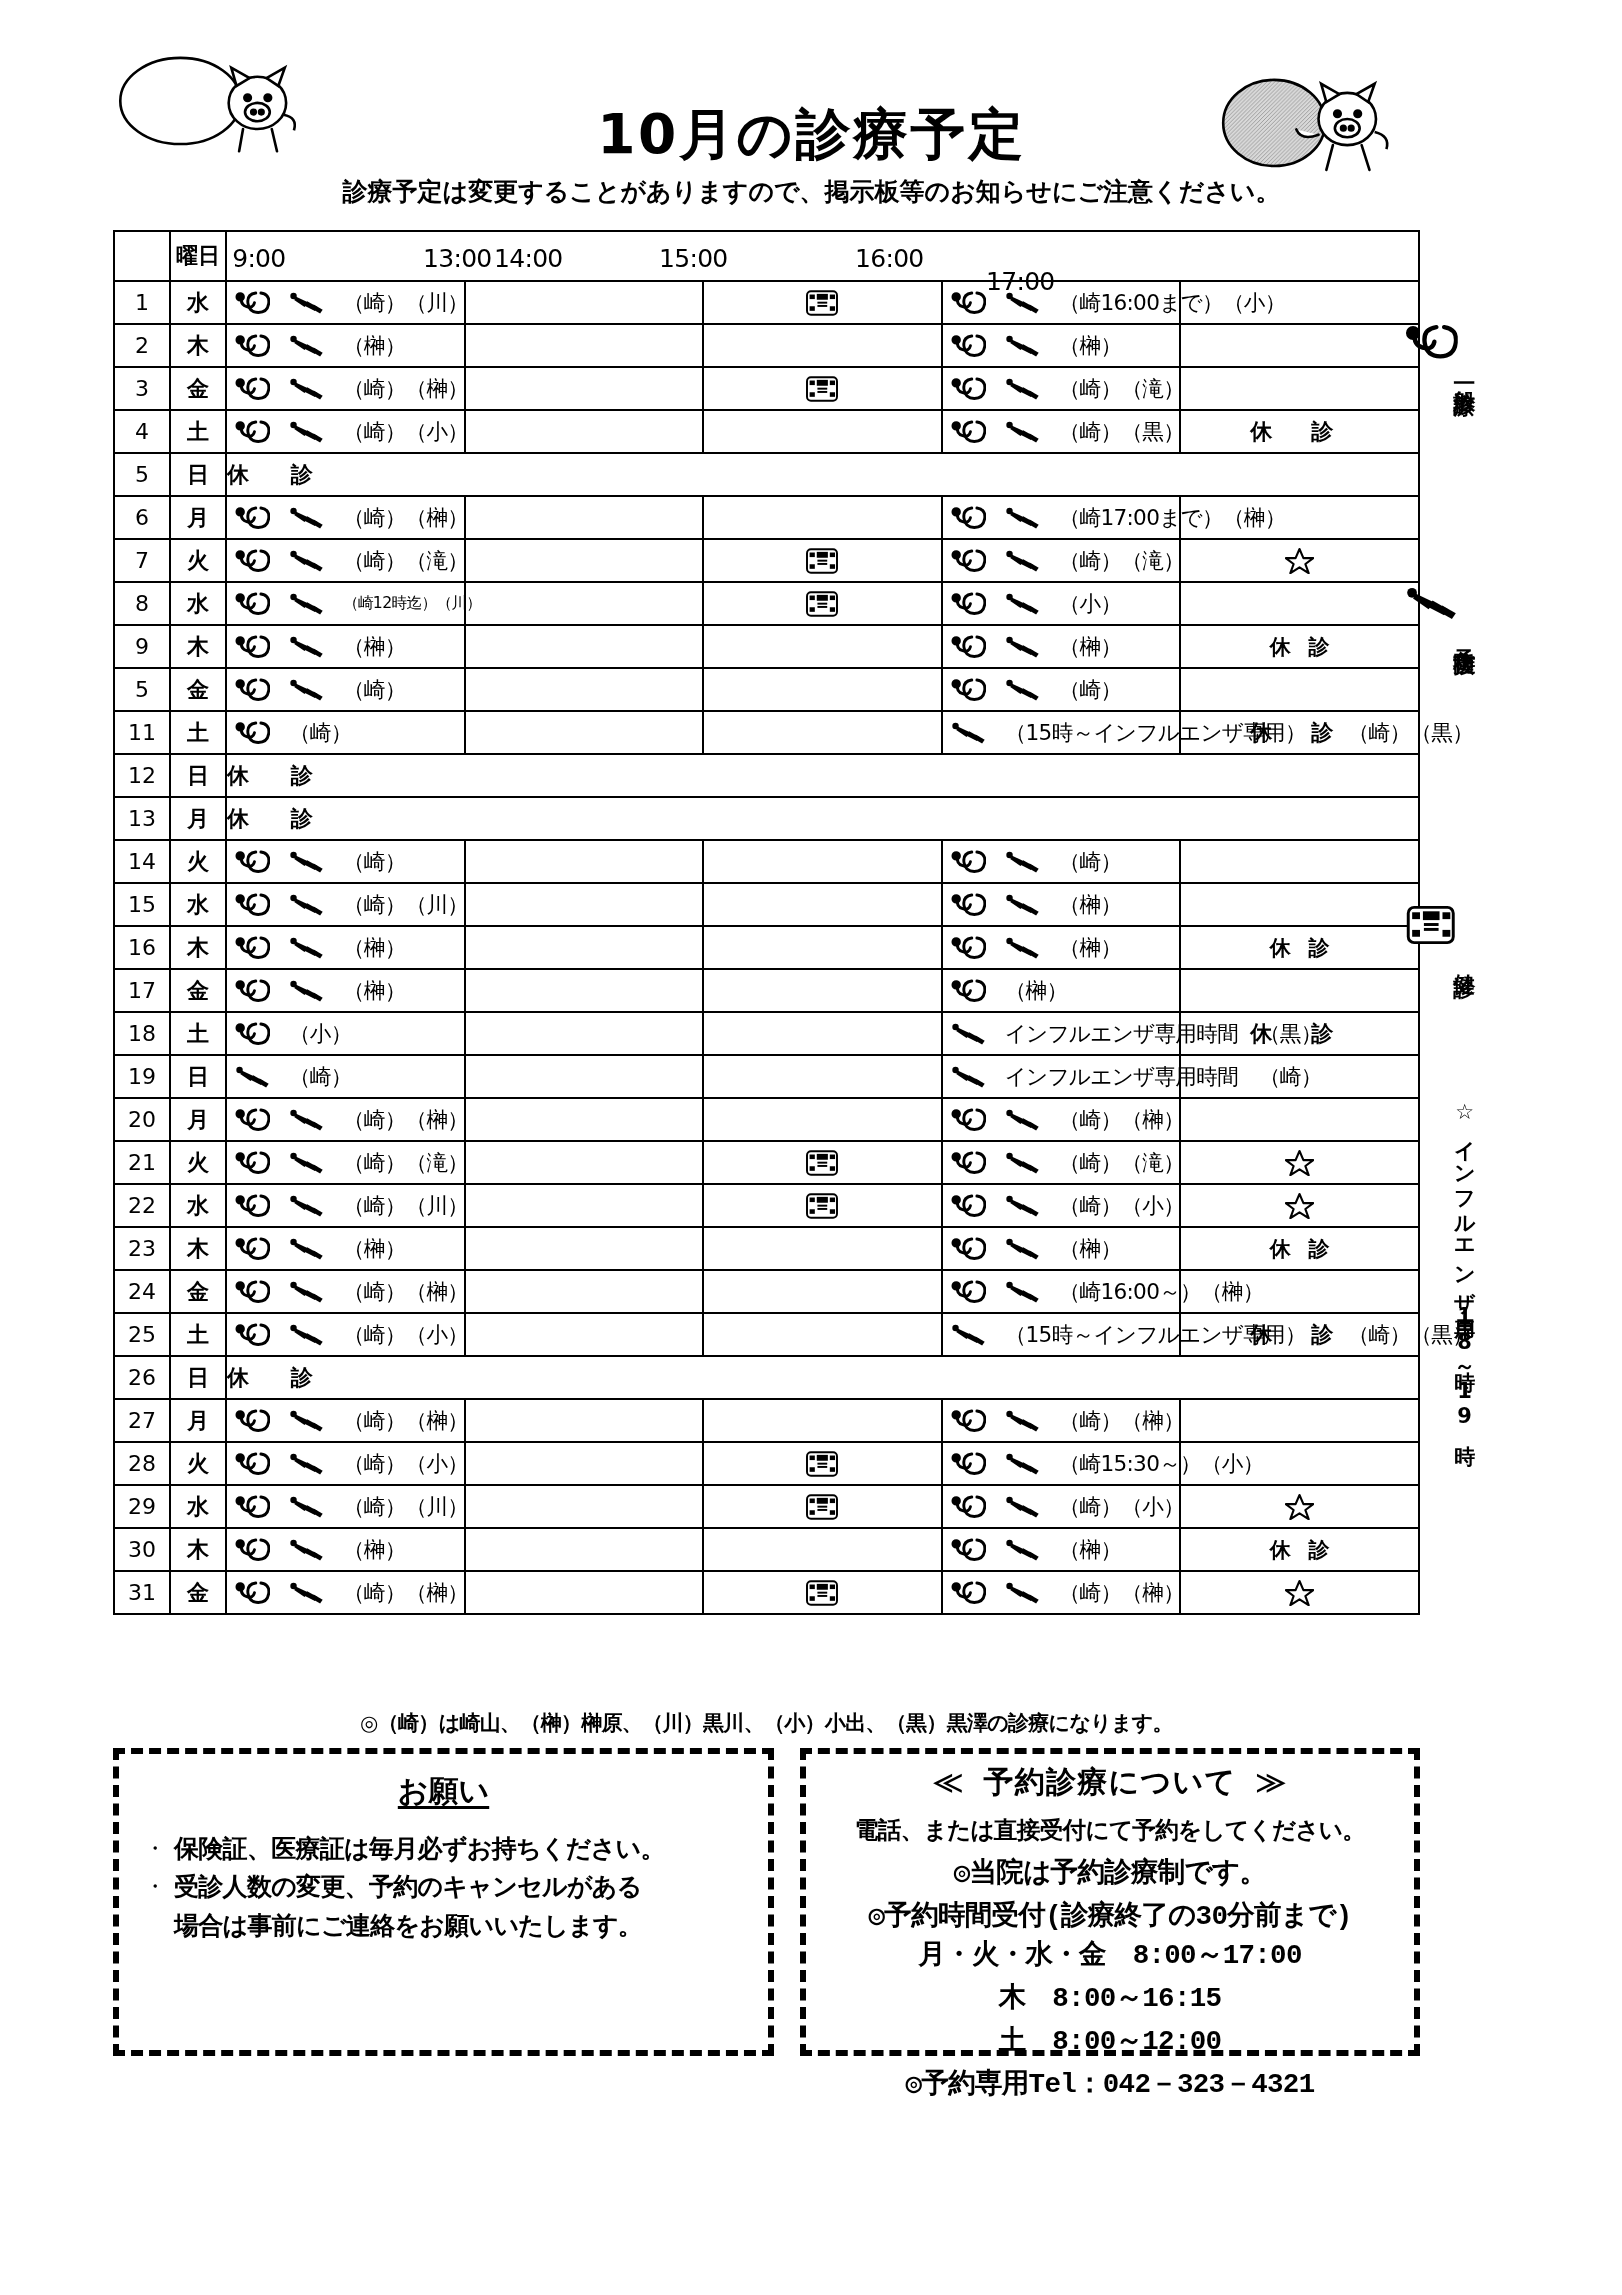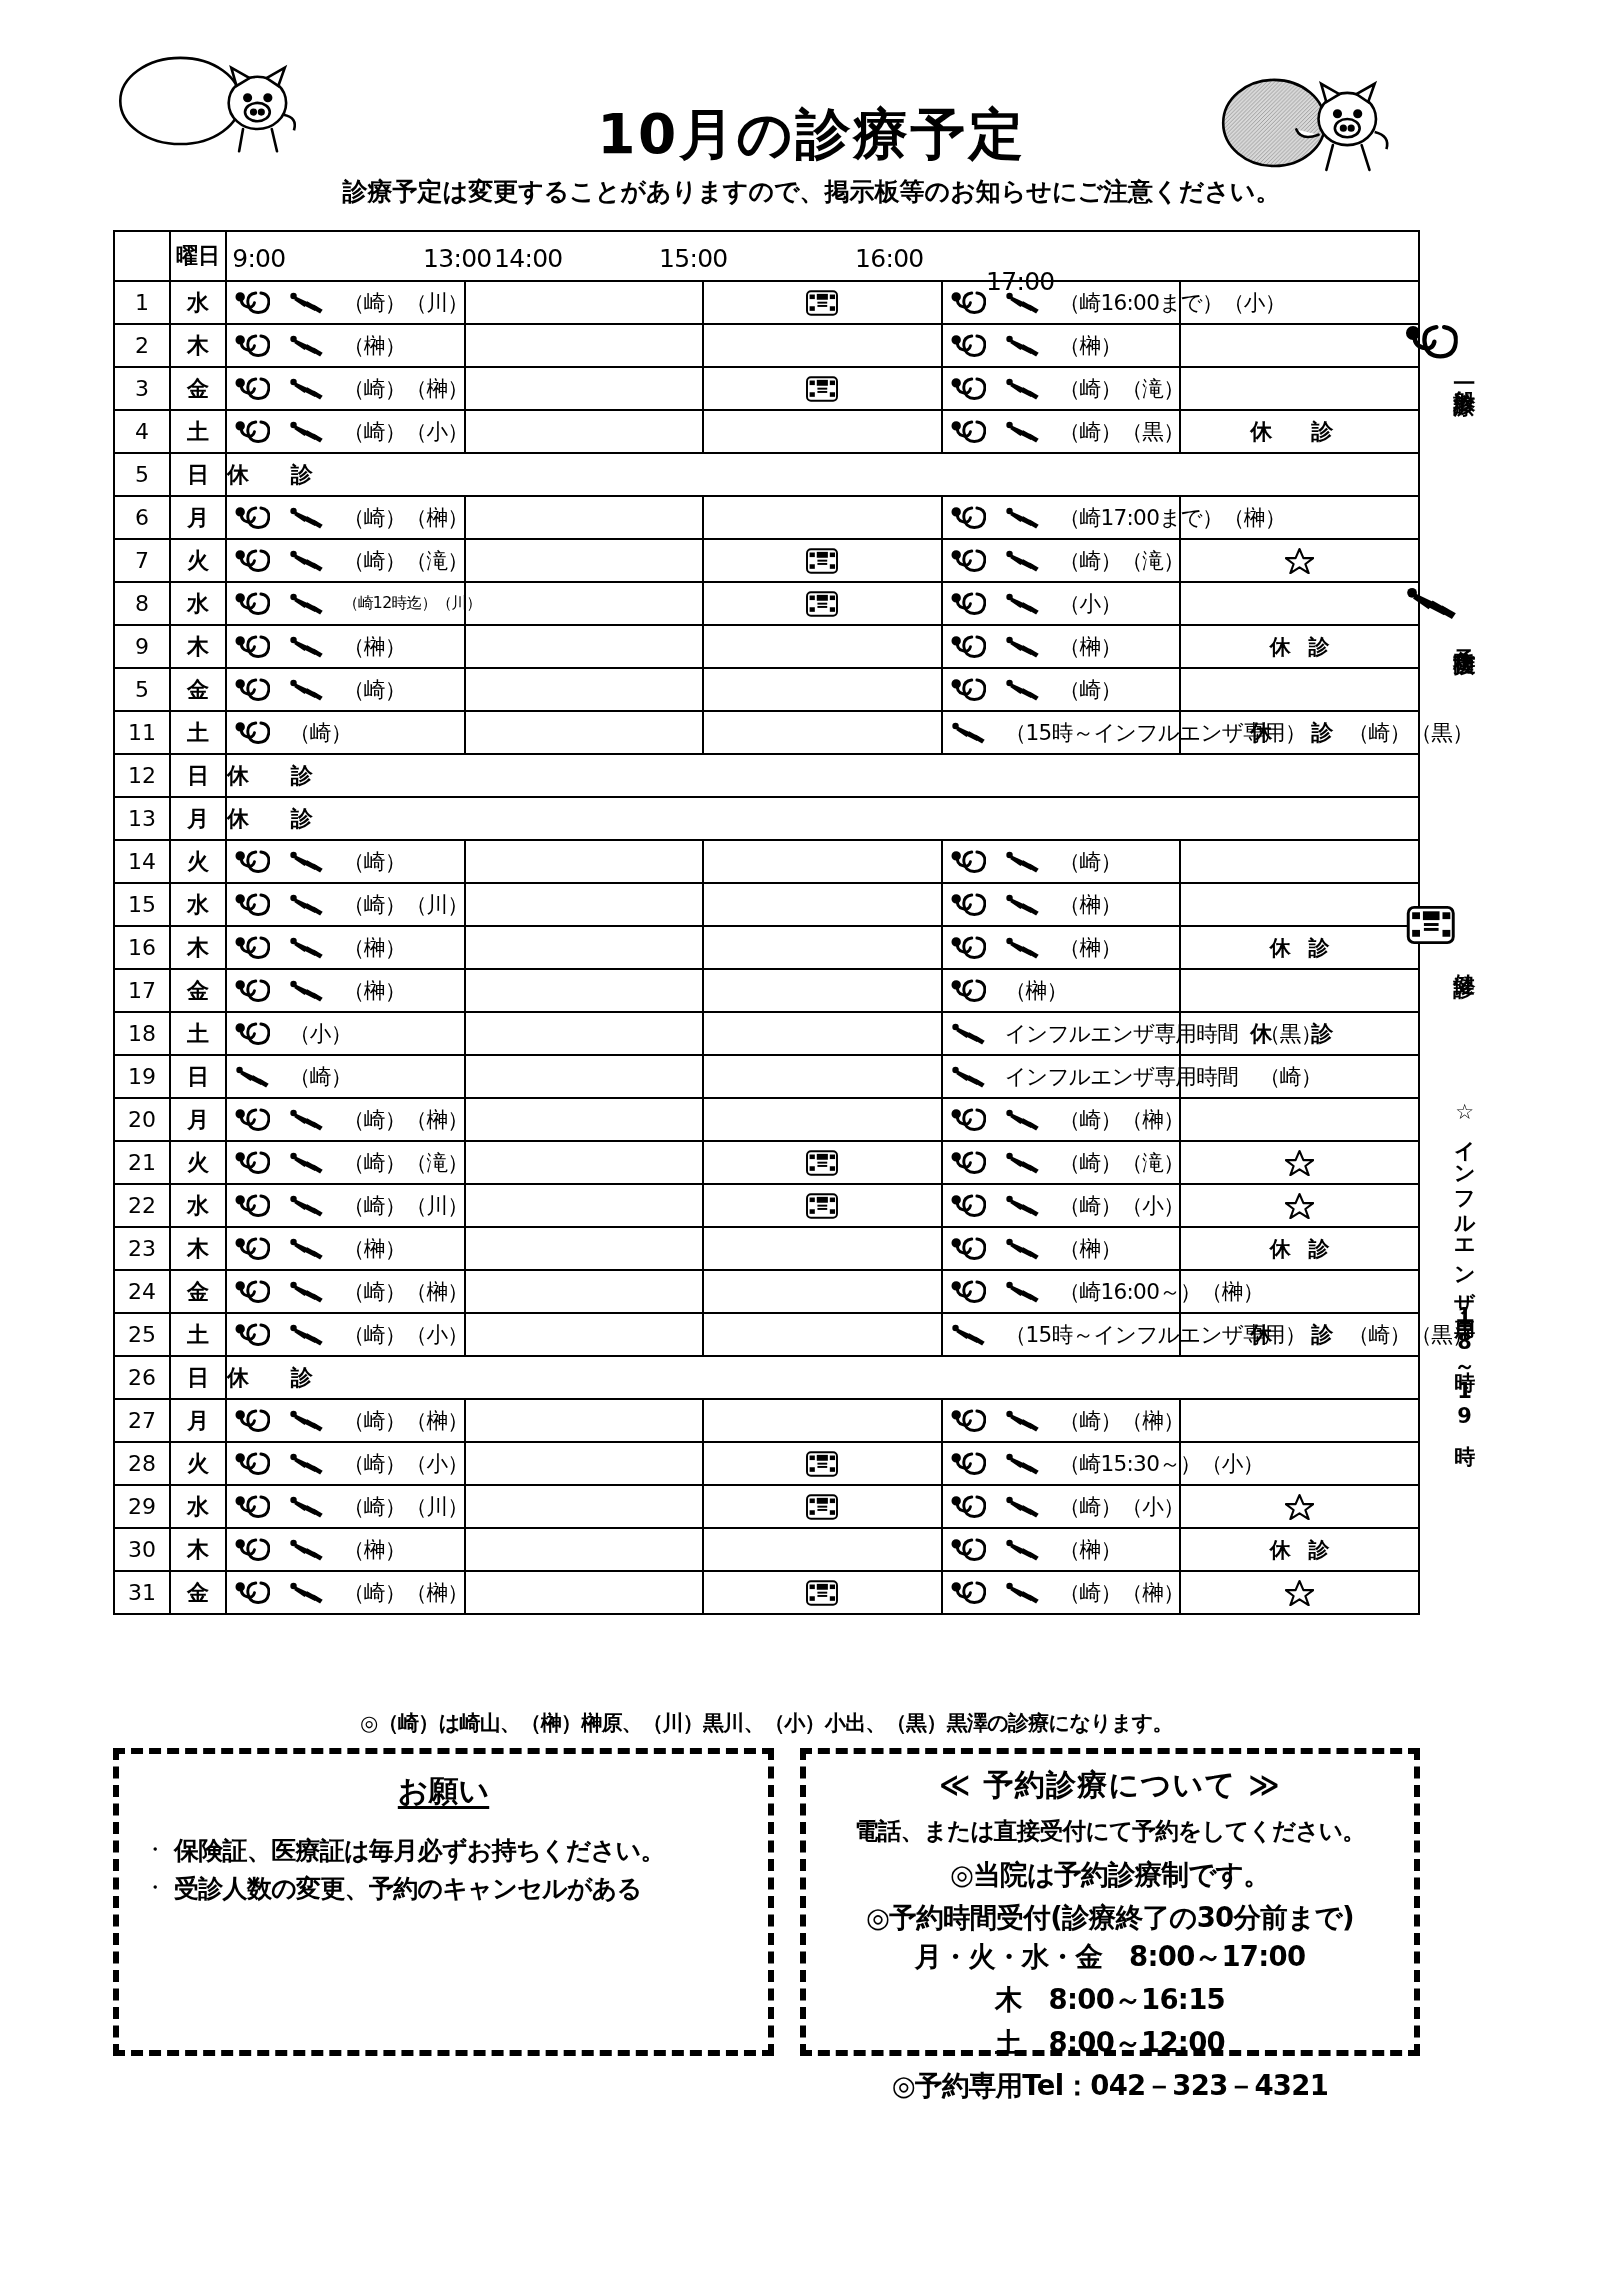--- a/index.html
+++ b/index.html
@@ -88,21 +88,21 @@
   .leg-item{position:absolute;width:79px;text-align:center;}
   .leg-ico{display:block;margin:0 auto 6.5px auto;}
   .leg-label{
     font-size:22px;font-weight:bold;line-height:1.06;
     writing-mode:vertical-rl;text-orientation:upright;
     margin:0 auto;letter-spacing:1.3px;
   }
   .leg-label.small{font-size:21px;}
 
   
-  .boxes{position:absolute;left:113px;top:1748px;width:1307px;height:327px;}
+  .boxes{position:absolute;left:113px;top:1748px;width:1307px;height:327px;font-family:Liberation Mono, monospace;}
   .dashbox{
     position:absolute;top:0;height:308px;background:#fff;
     border:6.5px dashed #000;
     box-sizing:border-box;
   }
   .dashbox.left{left:0;width:661px;}
   .dashbox.right{left:687px;width:620px;}
   .box-title{
     text-align:center;font-size:30px;font-weight:bold;margin-top:17px;
   }
@@ -1767,20 +1767,24 @@
       </div>
       <div class="bullets" id="req-bullets">
           <div class="bullet-row">
             <div class="bullet-dot">・</div>
             <div class="bullet-txt">保険証、医療証は毎月必ずお持ちください。</div>
           </div>
           <div class="bullet-row">
             <div class="bullet-dot">・</div>
             <div class="bullet-txt">受診人数の変更、予約のキャンセルがある</div>
           </div>
+          <div class="bullet-row">
+            <div class="bullet-dot"></div>
+            <div class="bullet-txt">場合は事前にご連絡をお願いいたします。</div>
+          </div>
         </div>
     </div>
 
     <div class="dashbox right">
       <div class="rline t">≪ 予約診療について ≫</div>
       <div id="res-lines" style="margin-top:11.8px;">
           <div class="rline" style="margin-top: 6.5px;">電話、または直接受付にて予約をしてください。</div>
           <div class="rline big" style="margin-top: 9.2px;">◎当院は予約診療制です。</div>
           <div class="rline big" style="margin-top: 6.5px;">◎予約時間受付(診療終了の30分前まで)</div>
           <div class="rline big" style="margin-top: 3px;">月・火・水・金　8:00～17:00</div>

